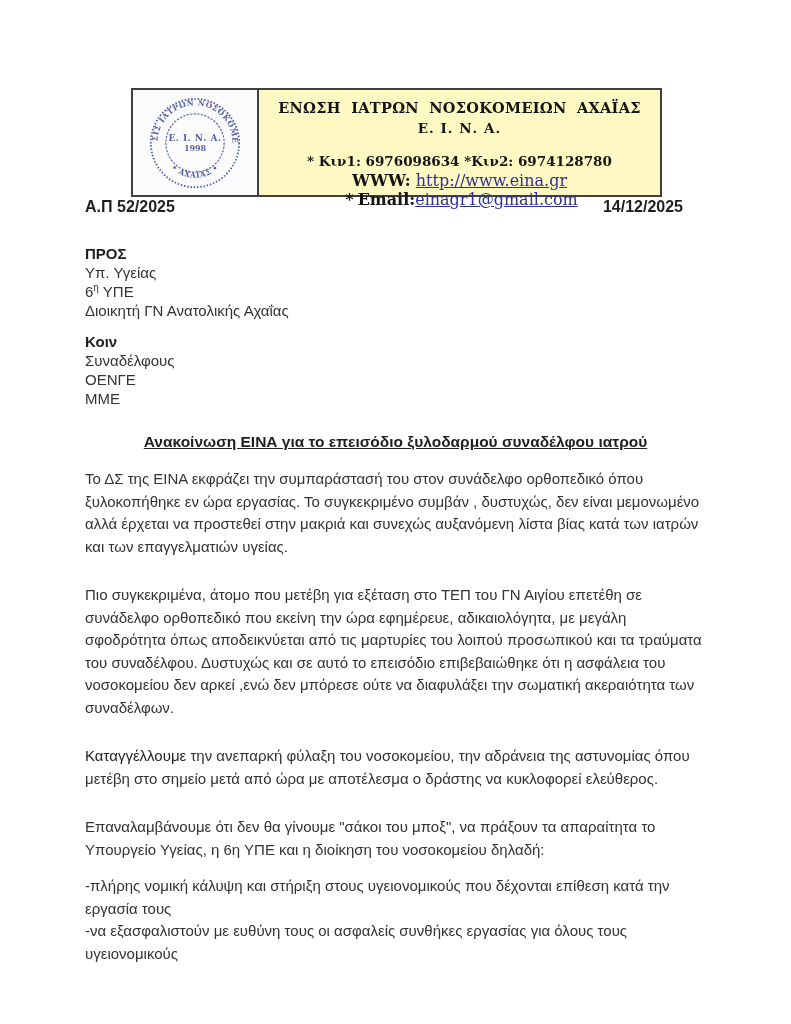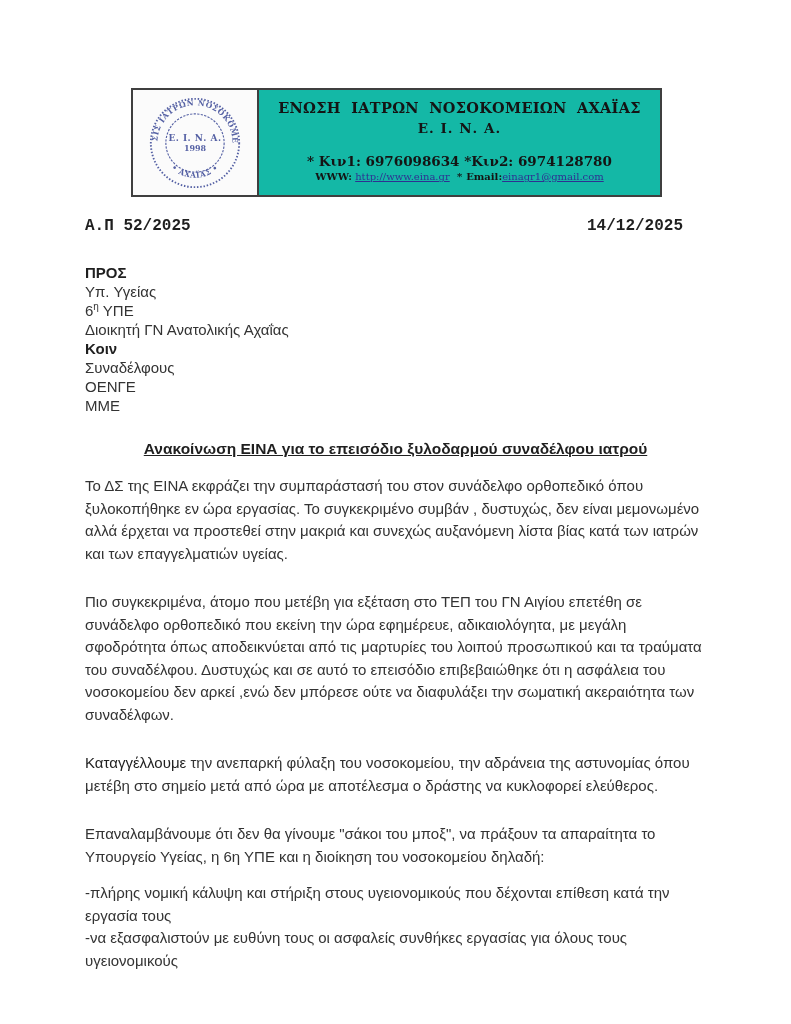--- a/index.html
+++ b/index.html
@@ -16,39 +16,39 @@
   .logo-cell {
     width:126px; background:#fbfbfb; border-right:2px solid #3f3f3f;
     display:flex; align-items:center; justify-content:center;
   }
   .stamp { width:94px; height:94px; opacity:.9; }
   .stamp text, .stamp textPath { font-family:"DejaVu Serif", serif; }
   .ring-text { font-size:8px; font-weight:700; letter-spacing:.6px; }
   .ctr1 { font-size:9.5px; font-weight:700; letter-spacing:.5px; }
   .ctr2 { font-size:8.5px; font-weight:700; }
   .info-cell {
-    flex:1; background:#14b8a6; text-align:center; padding-top:9px;
+    flex:1; background:#fef9c3; text-align:center; padding-top:9px;
     font-family:"DejaVu Serif", serif; color:#141414;
   }
   .org-name  { font-weight:700; font-size:14.5px; word-spacing:5px; letter-spacing:.3px; }
   .org-abbrev{ font-weight:700; font-size:13.5px; margin-top:4px; letter-spacing:1px; }
   .phones    { font-weight:700; font-size:13.5px; margin-top:17px; }
-  .www-line  { font-size:10px; margin-top:2px; }
+  .www-line  { font-size:16px; margin-top:2px; }
   .www-line .lbl { font-weight:700; }
   .lnk { color:#2e3192; text-decoration:underline; cursor:pointer; }
   .sep { margin:0 4px; font-weight:700; }
   
   .content { padding:0 85px; }
   .meta-row {
-    display:flex; justify-content:space-between; margin-top:20px;
-    padding-right:23px; font-weight:700; font-size:16px; color:#1f1f1f;font-family:Liberation Mono, monospace;
+    display:flex; justify-content:space-between; margin-top:1px;
+    padding-right:23px; font-weight:700; font-size:16px; color:#1f1f1f;
   }
   .block { font-size:15px; line-height:19px; color:#333; }
   .to-block { margin-top:28px; }
-  .cc-block { }
+  .cc-block { margin-top:12px; }
   .bold { font-weight:700; color:#1f1f1f; }
   sup { font-size:10px; line-height:0; }
   .title {
     margin-top:25px; text-align:center; font-weight:700; font-size:15.5px;
     text-decoration:underline; color:#1f1f1f;
   }
   .para { margin-top:26px; font-size:15px; line-height:22.5px; color:#333; }
   .para-first { margin-top:17px; }
   .lead { font-weight:400; color:#1f1f1f; }
   .list-block { margin-top:14px; font-size:15px; line-height:22.5px; color:#333; }

